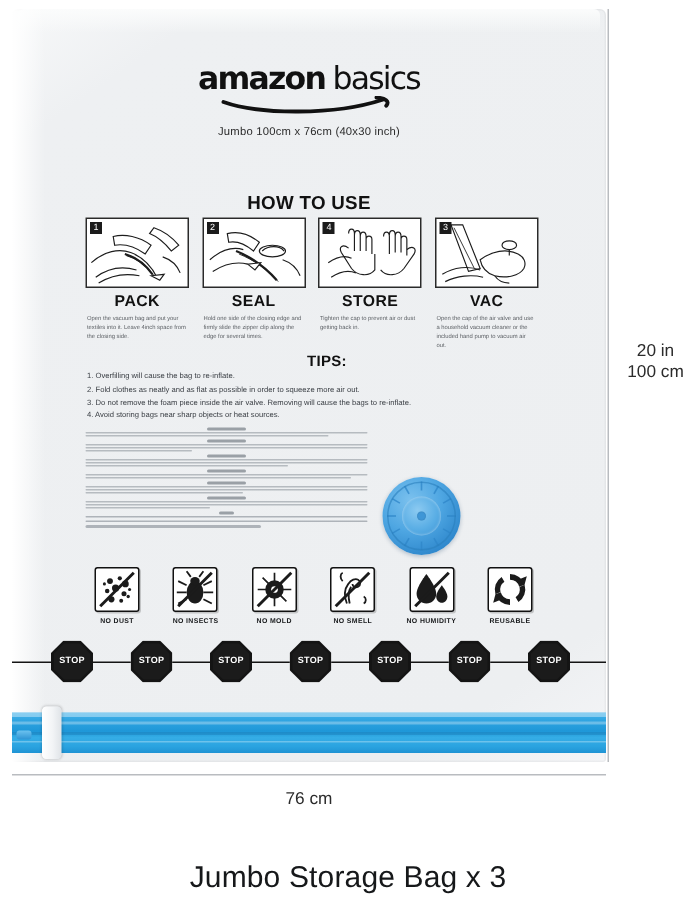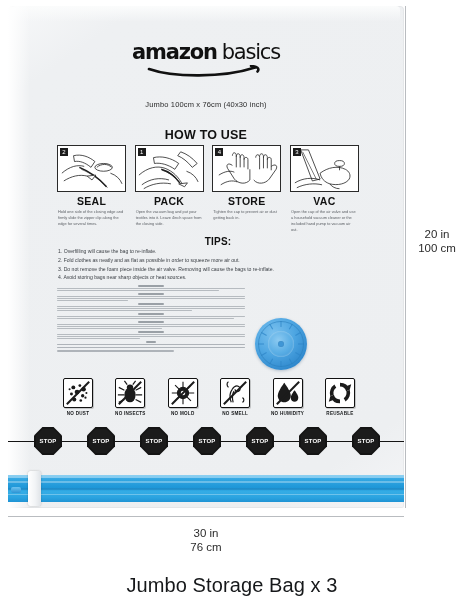--- a/index.html
+++ b/index.html
@@ -33,21 +33,21 @@
   #brand-block{position:absolute;left:8px;top:42px;width:396px;text-align:center;}
   .brand-logo{
     font-size:21px;letter-spacing:-1.2px;color:#111;
     font-family:"DejaVu Sans", sans-serif;
     line-height:1;
   }
   .brand-logo .b-amazon{font-weight:700;}
   .brand-logo .b-basics{font-weight:400;margin-left:5px;}
   #brand-swoosh{margin:1px auto 0;width:118px;height:12px;}
   .subtitle{
-    margin-top:19px;font-size:7.5px;color:#2b2b2b;letter-spacing:.15px;
+    margin-top:2px;font-size:7.5px;color:#2b2b2b;letter-spacing:.15px;
   }
 
   
   #howto-title{
     position:absolute;left:8px;top:128px;width:396px;text-align:center;
     font-size:12.5px;font-weight:700;color:#111;letter-spacing:.2px;
   }
   #steps{
     position:absolute;left:57px;top:145px;width:302px;
     display:flex;justify-content:space-between;
@@ -198,61 +198,61 @@
   <svg id="brand-swoosh" viewBox="0 0 118 12">
     <path d="M2 4 C26 12.5 76 13 108 2.5" stroke="#111" stroke-width="2.6" fill="none" stroke-linecap="round"></path>
     <path d="M104 1 C110 1.5 113 3.5 110.5 6.5" stroke="#111" stroke-width="2.6" fill="none" stroke-linecap="round"></path>
   </svg>
   <div class="subtitle">Jumbo  100cm x 76cm (40x30 inch)</div>
 </div>
 
 <div id="howto-title">HOW TO USE</div>
 
 <div id="steps">
+
+  <div class="step">
+    <div class="step-box">
+      <div class="step-num">1</div>
+      <svg class="step-art" viewBox="0 0 69 47">
+        <g fill="none" stroke="#1d1d1d" stroke-width="0.8">
+          <path d="M3 30 C12 22 22 20 30 23 C38 26 44 32 48 40"></path>
+          <path d="M46 6 C52 8 58 12 63 18 L58 22 C53 16 48 12 43 10 Z" fill="#fff"></path>
+          <path d="M18 12 C26 10 36 12 44 18 L40 24 C33 19 25 17 19 18 Z" fill="#fff"></path>
+          <path d="M26 24 C33 26 40 31 45 38" stroke-width="1.5"></path>
+          <path d="M27 25 C34 27 41 32 46 39" stroke-width="0.7"></path>
+          <path d="M6 40 C14 34 24 32 34 35"></path>
+          <path d="M8 44 C16 39 26 37 36 39"></path>
+          <path d="M52 26 C58 28 62 32 64 37"></path>
+          <path d="M44 39 l6 3 l3 -4 z" fill="#fff"></path>
+        </g>
+      </svg>
+    </div>
+    <div class="step-label">PACK</div>
+    <div class="step-desc">Open the vacuum bag and put your textiles into it. Leave 4inch space from the closing side.</div>
+  </div>
 
   <div class="step">
     <div class="step-box">
       <div class="step-num">2</div>
       <svg class="step-art" viewBox="0 0 69 47">
         <g fill="none" stroke="#1d1d1d" stroke-width="0.8">
           <path d="M4 28 C12 21 20 19 27 21"></path>
           <path d="M6 36 C14 31 22 29 30 31"></path>
           <path d="M16 10 C24 8 32 11 38 16 L34 22 C28 17 22 15 17 16 Z" fill="#fff"></path>
           <path d="M22 22 C32 26 42 33 50 42" stroke-width="1.6"></path>
           <path d="M24 24 C34 28 44 35 51 43" stroke-width="0.6"></path>
           <ellipse cx="47" cy="22" rx="9" ry="4" fill="#fff"></ellipse>
           <path d="M40 22 C44 18 52 18 55 22"></path>
           <path d="M30 31 l5 4 l4 -5 z" fill="#fff"></path>
           <path d="M54 28 C60 30 64 34 66 39"></path>
         </g>
       </svg>
     </div>
     <div class="step-label">SEAL</div>
     <div class="step-desc">Hold one side of the closing edge and firmly slide the zipper clip along the edge for several times.</div>
-  </div>
-
-  <div class="step">
-    <div class="step-box">
-      <div class="step-num">1</div>
-      <svg class="step-art" viewBox="0 0 69 47">
-        <g fill="none" stroke="#1d1d1d" stroke-width="0.8">
-          <path d="M3 30 C12 22 22 20 30 23 C38 26 44 32 48 40"></path>
-          <path d="M46 6 C52 8 58 12 63 18 L58 22 C53 16 48 12 43 10 Z" fill="#fff"></path>
-          <path d="M18 12 C26 10 36 12 44 18 L40 24 C33 19 25 17 19 18 Z" fill="#fff"></path>
-          <path d="M26 24 C33 26 40 31 45 38" stroke-width="1.5"></path>
-          <path d="M27 25 C34 27 41 32 46 39" stroke-width="0.7"></path>
-          <path d="M6 40 C14 34 24 32 34 35"></path>
-          <path d="M8 44 C16 39 26 37 36 39"></path>
-          <path d="M52 26 C58 28 62 32 64 37"></path>
-          <path d="M44 39 l6 3 l3 -4 z" fill="#fff"></path>
-        </g>
-      </svg>
-    </div>
-    <div class="step-label">PACK</div>
-    <div class="step-desc">Open the vacuum bag and put your textiles into it. Leave 4inch space from the closing side.</div>
   </div>
 
   <div class="step">
     <div class="step-box">
       <div class="step-num">4</div>
       <svg class="step-art" viewBox="0 0 69 47">
         <g fill="none" stroke="#1d1d1d" stroke-width="0.8">
           <path d="M20 10 C20 6 24 6 24 10 L24 22 M24 11 C24 7 28 7 28 11 L28 22 M28 12 C28 8 32 8 32 12 L32 22 M32 14 C32 11 36 11 36 14 L36 24"></path>
           <path d="M20 20 C16 17 13 19 15 23 L22 34 C26 39 34 40 38 35 L38 24"></path>
           <path d="M44 12 C44 8 48 8 48 12 L48 24 M48 11 C48 7 52 7 52 11 L52 23 M52 12 C52 8 56 8 56 12 L56 23 M56 14 C56 11 60 11 60 14 L60 25"></path>
@@ -509,17 +509,16 @@
 <div id="zip-slider"></div>
 
 <div id="v-rule"></div>
 <div id="v-label">
   <div>20 in</div>
   <div>100 cm</div>
 </div>
 
 <div id="h-rule"></div>
 <div id="h-label">
-  <div>30 in</div>
   <div>76 cm</div>
 </div>
 
 <div id="product-title">Jumbo Storage Bag x 3</div>
 
 </body></html>

